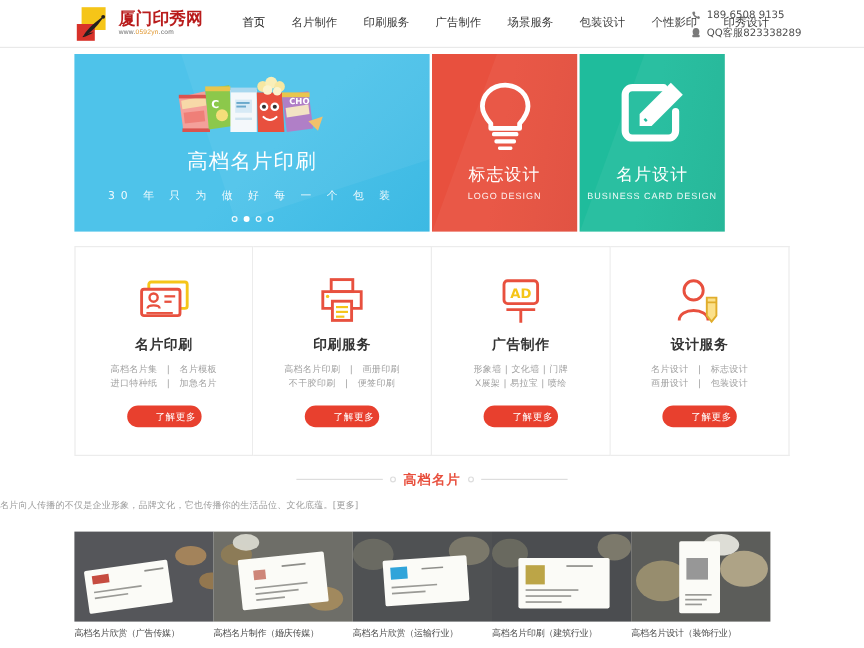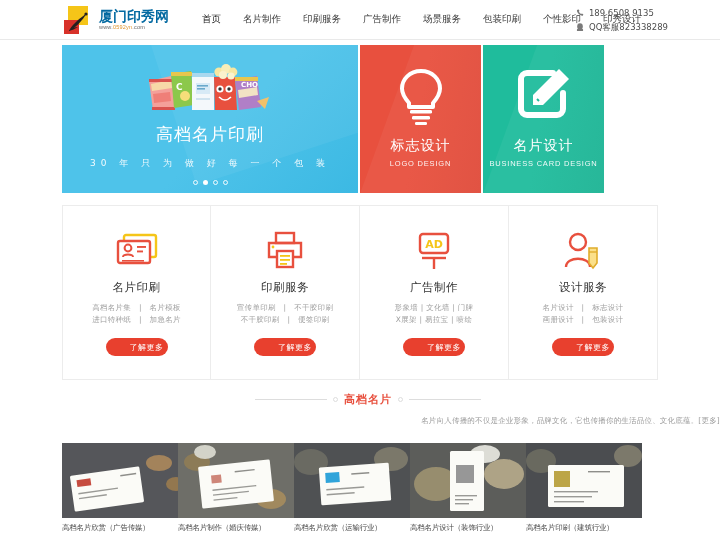--- a/index.html
+++ b/index.html
@@ -24,21 +24,21 @@
   .logo-mark {
     width: 30px; height: 28px; position: relative; margin-right: 5px;
   }
   .logo-mark .sq-y { position:absolute; left:4px; top:0px; width:20px; height:19px; background:#F5C518; }
   .logo-mark .sq-r { position:absolute; left:0px; top:14px; width:15px; height:14px; background:#D8322A; }
   .logo-mark .brush {
     position:absolute; left:2px; top:3px; width:26px; height:24px;
   }
   .logo-text { line-height: 1; }
   .logo-cn {
-    font-size: 14px; font-weight: bold; color: #0369a1;
+    font-size: 14px; font-weight: bold; color: #b91c1c;
     letter-spacing: 0px; white-space: nowrap;
     font-family: "DejaVu Sans", "Liberation Sans", sans-serif;
   }
   .logo-url { font-size: 5.5px; color: #6a6a6a; letter-spacing: .2px; margin-top:2px; white-space:nowrap; }
   .logo-url .hl { color:#E0952B; }
 
   .nav { display:flex; align-items:center; margin-left: 22px; }
   .nav a {
     font-size: 9.5px; color: #3b3b3b; text-decoration:none;
     padding: 0 11px; white-space: nowrap;
@@ -106,40 +106,40 @@
   .cards { position:absolute; left:62px; top:205px; width:596px; height:175px; display:flex; }
   .card {
     width:149px; height:175px; background:#fff;
     border:1px solid #ececec; border-left-width:0;
     position:relative;
   }
   .card:first-child { border-left-width:1px; }
   .card .cicon { position:absolute; left:50%; top:25px; transform:translateX(-50%); }
   .card-title {
     position:absolute; top:74px; width:100%; text-align:center;
-    font-size:11.5px; font-weight:normal; color:#333; letter-spacing:.5px;
+    font-size:11.5px; font-weight:bold; color:#333; letter-spacing:.5px;
     font-family:"DejaVu Sans","Liberation Sans",sans-serif;
   }
   .card-links { position:absolute; top:96px; width:100%; text-align:center; }
   .card-links div {
     font-size:7.5px; color:#a0a0a0; line-height:12px; letter-spacing:.3px;
     font-family:"DejaVu Sans","Liberation Sans",sans-serif;
   }
   .btn-more {
     position:absolute; left:50%; top:132px; transform:translateX(-50%);
     width:62px; height:18px; border-radius:9px;
     background:#e8402e; color:#fff; font-size:8px;
     display:flex; align-items:center; justify-content:center;
     letter-spacing:.5px; cursor:pointer; border:none;
     font-family:"DejaVu Sans","Liberation Sans",sans-serif;
     padding-left:20px;
   }
 
   
-  .sec { position:absolute; left:0; top:392px; width:100%; text-align:right;padding-left:16px; }
+  .sec { position:absolute; left:0; top:392px; width:100%; text-align:left; }
   .sec-head { display:flex; align-items:center; justify-content:center; gap:6px; }
   .sec-line { width:72px; height:1px; background:#ddd; }
   .sec-ring { width:5px; height:5px; border-radius:50%; border:1px solid #ddd; }
   .sec-title {
     font-size:11px; color:#e8503e; font-weight:bold; letter-spacing:1px;
     font-family:"DejaVu Sans","Liberation Sans",sans-serif;
   }
   .sec-desc {
     margin-top:9px; font-size:7.5px; color:#9b9b9b; letter-spacing:.2px;
     font-family:"DejaVu Sans","Liberation Sans",sans-serif;
@@ -182,21 +182,21 @@
         </div>
       </div>
     </div>
 
     <div class="nav" id="nav">
         <a href="#" class="active">首页</a>
         <a href="#" class="">名片制作</a>
         <a href="#" class="">印刷服务</a>
         <a href="#" class="">广告制作</a>
         <a href="#" class="">场景服务</a>
-        <a href="#" class="">包装印刷</a>
+        <a href="#" class="">包装设计</a>
         <a href="#" class="">个性影印</a>
         <a href="#" class="">印秀设计</a>
       </div>
 
     <div class="contact">
       <div class="contact-row">
         <span class="ic">
           <svg width="8" height="8" viewBox="0 0 16 16">
               <path d="M3 1.5 L5.5 1 L7 4 L5.6 5.2 C6.3 7 8.2 9.1 10.3 10 L11.7 8.8 L14.6 10.5 L14 13 C13 13.8 11 13.6 8.6 12.2 C5.6 10.4 3.2 7.6 2.2 4.8 C1.6 3.2 2 2.1 3 1.5 Z" fill="#7a7a7a"></path>
             </svg>
@@ -329,21 +329,21 @@
         <rect x="13" y="2" width="18" height="10" fill="none" stroke="#e8503e" stroke-width="2.4"></rect>
         <path d="M6 12 L38 12 L38 26 L6 26 Z" fill="none" stroke="#e8503e" stroke-width="2.4"></path>
         <rect x="14" y="20" width="16" height="16" fill="#fff" stroke="#e8503e" stroke-width="2.4"></rect>
         <rect x="17" y="24" width="10" height="1.8" fill="#f5c518"></rect>
         <rect x="17" y="28" width="10" height="1.8" fill="#f5c518"></rect>
         <rect x="17" y="32" width="7" height="1.8" fill="#f5c518"></rect>
         <circle cx="10" cy="16" r="1.4" fill="#f5c518"></circle>
       </svg>
       <div class="card-title">印刷服务</div>
       <div class="card-links">
-        <div>宣传单印刷　|　不干胶印刷</div>
+        <div>高档名片印刷　|　画册印刷</div>
         <div>不干胶印刷　|　便签印刷</div>
       </div>
       <button class="btn-more">了解更多</button>
     </div>
 
     <div class="card">
       <svg class="cicon" width="44" height="40" viewBox="0 0 44 40">
         <rect x="8" y="3" width="28" height="19" rx="3" fill="none" stroke="#e8503e" stroke-width="2.4"></rect>
         <text x="22" y="17" text-anchor="middle" font-size="11" font-weight="bold" fill="#f5c518" font-family="DejaVu Sans, sans-serif">AD</text>
         <path d="M10 27 L34 27" stroke="#e8503e" stroke-width="2.4"></path>
@@ -423,44 +423,44 @@
               <rect x="26" y="22" width="70" height="38" fill="#fbfbf7" rx="1.5"></rect>
               <rect x="32" y="28" width="14" height="10" fill="#1a9ad6" opacity=".9"></rect>
               <rect x="32" y="44" width="38" height="1.4" fill="#9a9a96"></rect>
               <rect x="32" y="49" width="28" height="1.4" fill="#9a9a96"></rect>
               <rect x="58" y="30" width="18" height="1.4" fill="#8e8e8a"></rect>
             </g>
           </svg></div>
         <div class="gcap">高档名片欣赏（运输行业）</div>
       </div>
       <div class="gitem">
+        <div class="gphoto" style="background: rgb(75, 77, 80);"><svg viewBox="0 0 116 75" width="116" height="75">
+            <ellipse cx="15" cy="18" rx="15" ry="12" fill="#6a6a60" opacity=".95"></ellipse>
+            <ellipse cx="102" cy="13" rx="14" ry="11" fill="#7e7b6d" opacity=".95"></ellipse>
+            <g transform="rotate(0 60 43)">
+              <rect x="22" y="22" width="76" height="42" fill="#fbfbf7" rx="1.5"></rect>
+              <rect x="28" y="28" width="16" height="16" fill="#b59b33" opacity=".9"></rect>
+              <rect x="28" y="48" width="44" height="1.4" fill="#9a9a96"></rect>
+              <rect x="28" y="53" width="38" height="1.4" fill="#9a9a96"></rect>
+              <rect x="28" y="58" width="30" height="1.4" fill="#9a9a96"></rect>
+              <rect x="62" y="28" width="22" height="1.4" fill="#8e8e8a"></rect>
+            </g>
+          </svg></div>
+        <div class="gcap">高档名片印刷（建筑行业）</div>
+      </div>
+      <div class="gitem">
         <div class="gphoto" style="background: rgb(92, 93, 90);"><svg viewBox="0 0 116 75" width="116" height="75">
             <ellipse cx="26" cy="41" rx="22" ry="17" fill="#9a8f70" opacity=".95"></ellipse>
             <ellipse cx="94" cy="31" rx="20" ry="15" fill="#b2a789" opacity=".95"></ellipse>
             <ellipse cx="75" cy="11" rx="15" ry="9" fill="#e4e4dd" opacity=".95"></ellipse>
             <g transform="rotate(0 57 38)">
               <rect x="40" y="8" width="34" height="60" fill="#fbfbf7" rx="1.5"></rect>
               <rect x="46" y="22" width="18" height="18" fill="#8c8c8c" opacity=".9"></rect>
               <rect x="45" y="52" width="22" height="1.4" fill="#9a9a96"></rect>
               <rect x="45" y="56" width="18" height="1.4" fill="#9a9a96"></rect>
               <rect x="45" y="60" width="14" height="1.4" fill="#9a9a96"></rect>
             </g>
           </svg></div>
         <div class="gcap">高档名片设计（装饰行业）</div>
       </div>
-      <div class="gitem">
-        <div class="gphoto" style="background: rgb(75, 77, 80);"><svg viewBox="0 0 116 75" width="116" height="75">
-            <ellipse cx="15" cy="18" rx="15" ry="12" fill="#6a6a60" opacity=".95"></ellipse>
-            <ellipse cx="102" cy="13" rx="14" ry="11" fill="#7e7b6d" opacity=".95"></ellipse>
-            <g transform="rotate(0 60 43)">
-              <rect x="22" y="22" width="76" height="42" fill="#fbfbf7" rx="1.5"></rect>
-              <rect x="28" y="28" width="16" height="16" fill="#b59b33" opacity=".9"></rect>
-              <rect x="28" y="48" width="44" height="1.4" fill="#9a9a96"></rect>
-              <rect x="28" y="53" width="38" height="1.4" fill="#9a9a96"></rect>
-              <rect x="28" y="58" width="30" height="1.4" fill="#9a9a96"></rect>
-              <rect x="62" y="28" width="22" height="1.4" fill="#8e8e8a"></rect>
-            </g>
-          </svg></div>
-        <div class="gcap">高档名片印刷（建筑行业）</div>
-      </div>
     </div>
 
 </div>
 
 </body></html>

